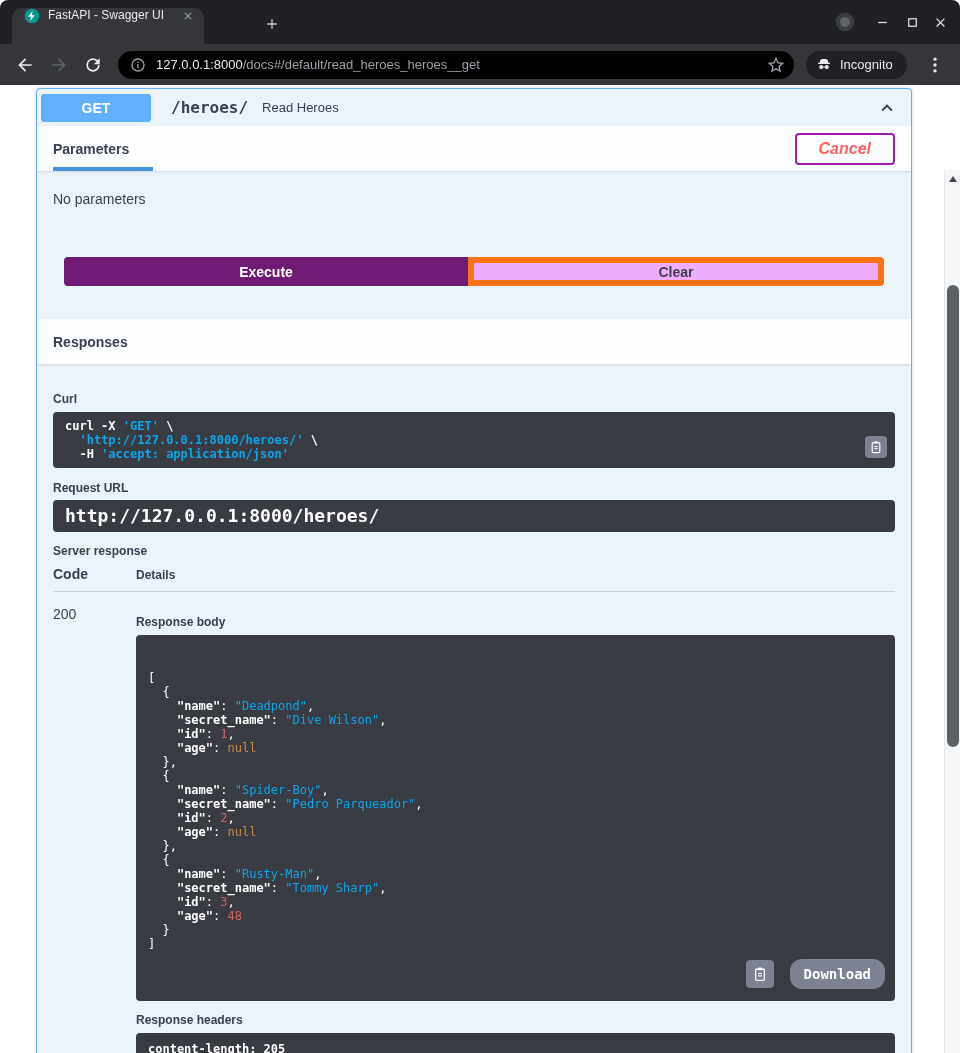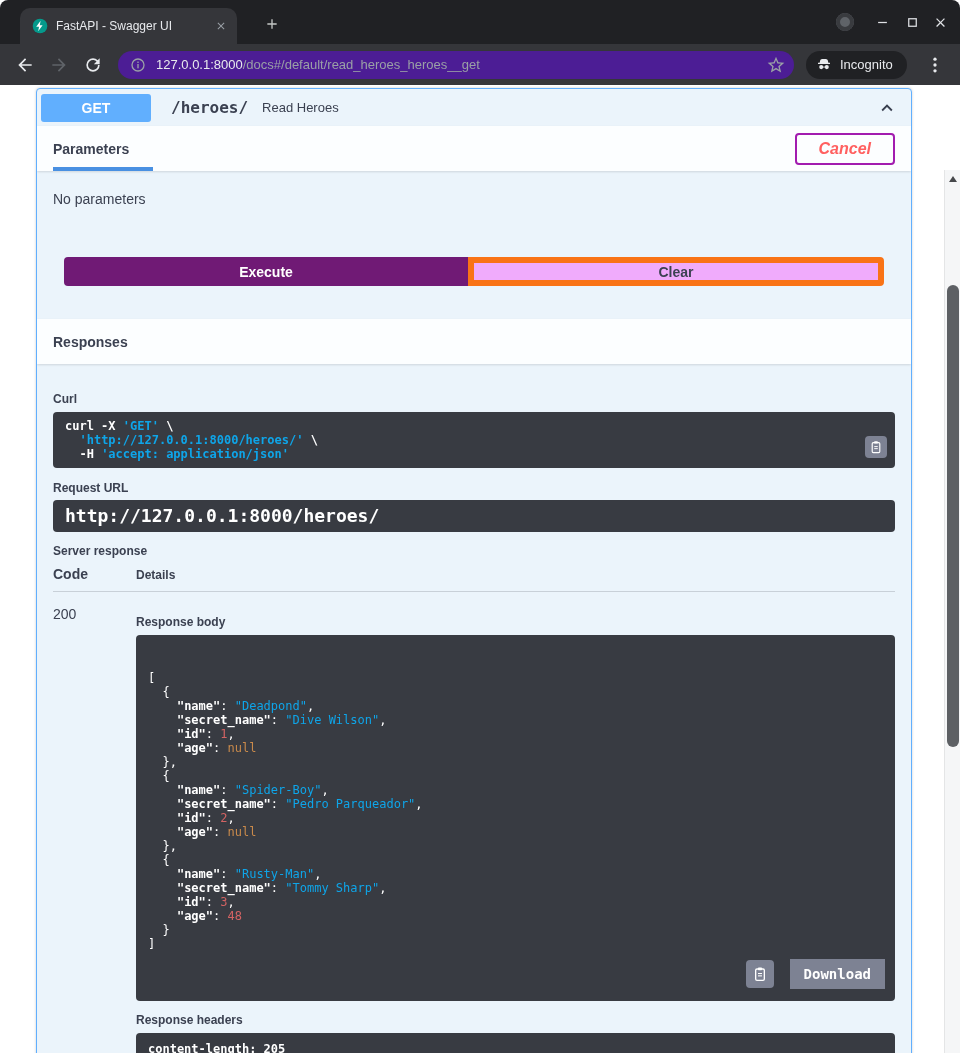--- a/index.html
+++ b/index.html
@@ -2,38 +2,38 @@
 <html><head>
 <meta charset="utf-8">
 <style>
   * { margin:0; padding:0; box-sizing:border-box; }
   html,body { width:960px; height:1053px; }
   body { font-family:"Liberation Sans",sans-serif; background:#fff; overflow:hidden; }
   .window { position:relative; width:960px; height:1053px; border-radius:8px 8px 0 0; overflow:hidden; background:#fff; }
 
   
   .titlebar { position:absolute; top:0; left:0; width:100%; height:44px; background:#202124; }
-  .tab { position:absolute; left:20px; top:8px; width:217px; height:36px; background:#35363a; border-radius:10px 10px 0 0; display:flex; align-items:center; gap:8px; padding:0 8px 0 12px; }
+  .tab { position:absolute; left:12px; top:8px; width:192px; height:36px; background:#35363a; border-radius:10px 10px 0 0; display:flex; align-items:flex-start; gap:8px; padding:0 8px 0 12px; }
   .favicon { width:16px; height:16px; flex:none; }
   .tab-title { flex:1; color:#e8eaed; font-size:12px; white-space:nowrap; overflow:hidden; }
   .tab-close { width:16px; height:16px; color:#9aa0a6; display:flex; align-items:center; justify-content:center; }
   .tab-close svg { width:12px; height:12px; fill:currentColor; }
   .new-tab { position:absolute; left:260px; top:12px; width:24px; height:24px; color:#c4c7c5; display:flex; align-items:center; justify-content:center; }
   .new-tab svg { width:16px; height:16px; fill:currentColor; }
   .badge-circle { position:absolute; top:13px; right:106px; width:18px; height:18px; border-radius:50%; background:#5f6368; box-shadow:inset 0 0 0 4px #393b3f; }
   .win-btn { position:absolute; top:14px; width:16px; height:16px; color:#dfe1e5; display:flex; align-items:center; justify-content:center; }
   .win-btn svg { width:15px; height:15px; }
   .btn-min { right:70px; } .btn-max { right:40px; } .btn-close { right:12px; }
 
   
   .toolbar { position:absolute; top:44px; left:0; width:100%; height:41px; background:#35363a; display:flex; align-items:center; }
   .nav-btn { width:34px; height:34px; border-radius:50%; display:flex; align-items:center; justify-content:center; flex:none; }
   .nav-btn svg { width:20px; height:20px; }
   .ml8 { margin-left:8px; }
-  .url-bar { margin-left:8px; width:676px; height:28px; background:#4c1d95; border-radius:14px; display:flex; align-items:center; padding:0 8px 0 12px; }
+  .url-bar { margin-left:8px; width:676px; height:28px; background:#000000; border-radius:14px; display:flex; align-items:center; padding:0 8px 0 12px; }
   .info-ic { width:16px; height:16px; flex:none; }
   .url-text { flex:1; margin-left:10px; font-size:13px; white-space:nowrap; overflow:hidden; }
   .url-host { color:#e8eaed; }
   .url-rest { color:#9aa0a6; }
   .star-ic { width:20px; height:20px; flex:none; }
   .incog { margin-left:12px; height:28px; border-radius:14px; background:#202124; display:flex; align-items:center; gap:7px; padding:0 14px 0 9px; }
   .incog svg { width:18px; height:18px; fill:#e8eaed; flex:none; }
   .incog-label { color:#e8eaed; font-size:13px; white-space:nowrap; }
   .menu-btn { margin-left:auto; margin-right:8px; }
 
@@ -81,21 +81,21 @@
   .thead { display:grid; grid-template-columns:83px 1fr; align-items:end; padding-bottom:9px; border-bottom:1px solid rgba(59,65,81,.2); }
   .th-code { font-size:14px; font-weight:700; color:#3b4151; }
   .th-details { font-size:12px; font-weight:700; color:#3b4151; }
   .trow { display:grid; grid-template-columns:83px 1fr; }
   .status-code { margin-top:14px; font-size:14px; color:#3b4151; }
   .lbl-respbody { margin-top:23px; }
   .body-block { margin-top:6px; padding:8px 12px; }
   .body-controls { position:absolute; right:10px; bottom:12px; display:flex; align-items:center; gap:16px; }
   .body-copy { width:28px; height:28px; }
   .body-copy svg { width:16px; height:16px; }
-  .download-btn { background:#7d8293; color:#fff; border:none; border-radius:0; font-weight:700; font-size:14px; padding:7px 14px; font-family:inherit; cursor:pointer; }
+  .download-btn { background:#7d8293; color:#fff; border:none; border-radius:12px; font-weight:700; font-size:14px; padding:7px 14px; font-family:inherit; cursor:pointer; }
   .lbl-respheaders { margin-top:12px; }
   .headers-block { margin-top:6px; padding:8px 12px; line-height:16px; font-weight:700; }
 
   
   .scrollbar { position:absolute; top:85px; right:0; width:16px; height:968px; background:#f5f6f7; border-left:1px solid #e4e5e6; }
   .sb-thumb { position:absolute; top:115px; left:2px; width:12px; height:462px; background:#5d6064; border-radius:6px; }
   .sb-up, .sb-down { position:absolute; left:4px; width:0; height:0; border-left:4px solid transparent; border-right:4px solid transparent; }
   .sb-up { top:6px; border-bottom:6px solid #46484b; }
 </style>
 </head>

